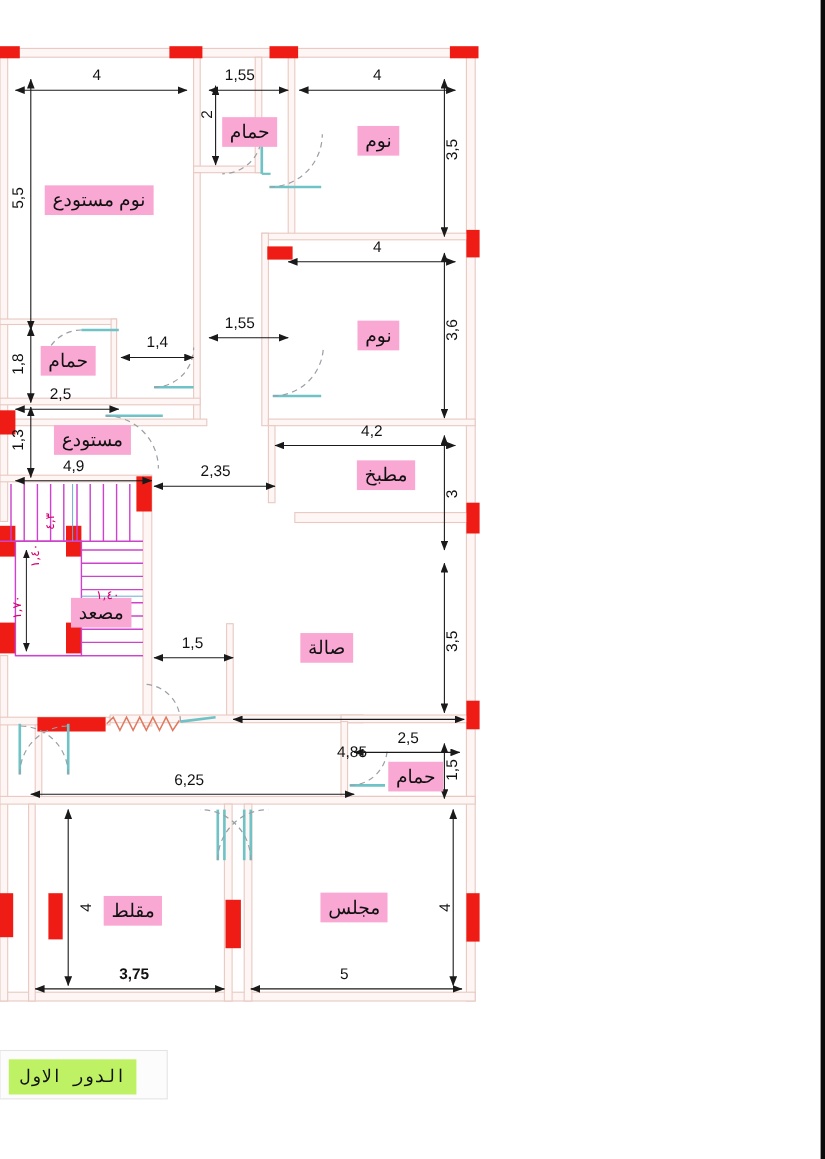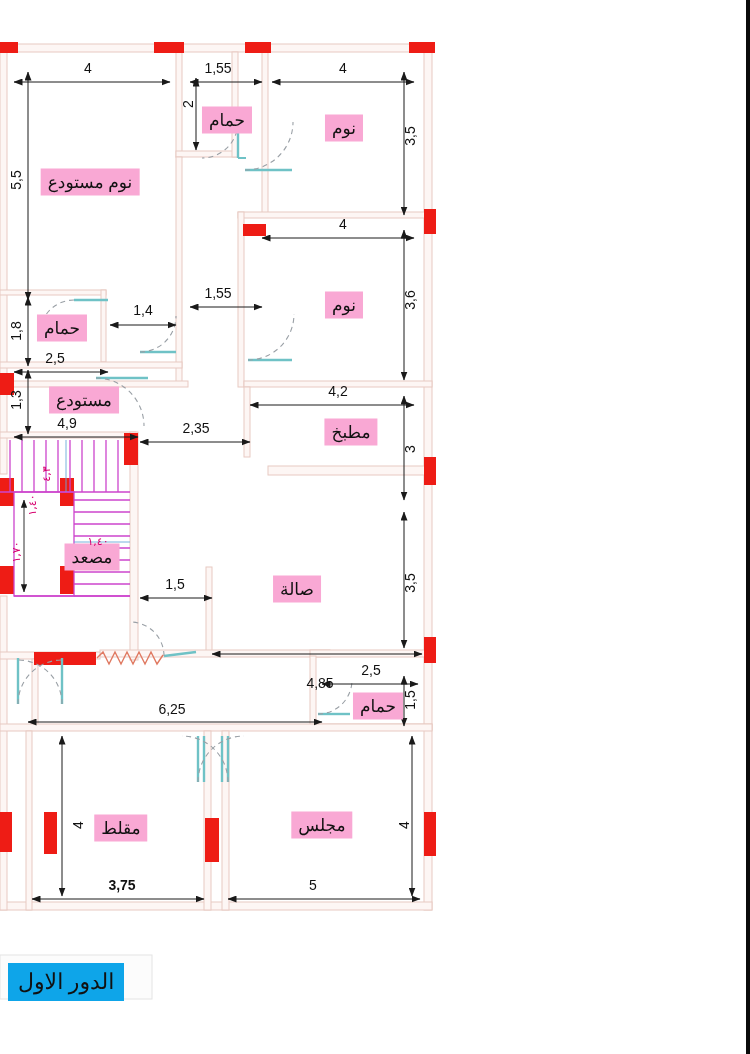--- a/index.html
+++ b/index.html
@@ -24,22 +24,22 @@
   .dim{
     position:absolute;font-size:14px;color:#111;background:transparent;
     font-family:"Liberation Sans","DejaVu Sans",sans-serif;white-space:nowrap;
   }
   .dimv{transform-origin:center center;}
   .pinklbl{
     position:absolute;color:#d6006e;font-size:11px;white-space:nowrap;
     font-family:"DejaVu Sans",sans-serif;direction:rtl;background:transparent;
   }
   .title{
-    position:absolute;font-size:22px;padding:6px 10px;direction:rtl;
-    font-family:Liberation Serif, serif;color:#111;background:#0ea5e9;
+    position:absolute;font-size:16px;padding:6px 10px;direction:rtl;
+    font-family:Liberation Mono, monospace;color:#111;background:#bef264;
   }
 </style>
 </head>
 <body>
 
 <div id="stage">
 
   <svg id="plan" viewBox="0 0 750 1054" xmlns="http://www.w3.org/2000/svg">
     <defs>
       <marker id="ar" markerWidth="9" markerHeight="7" refX="8.5" refY="3.5" orient="auto">

